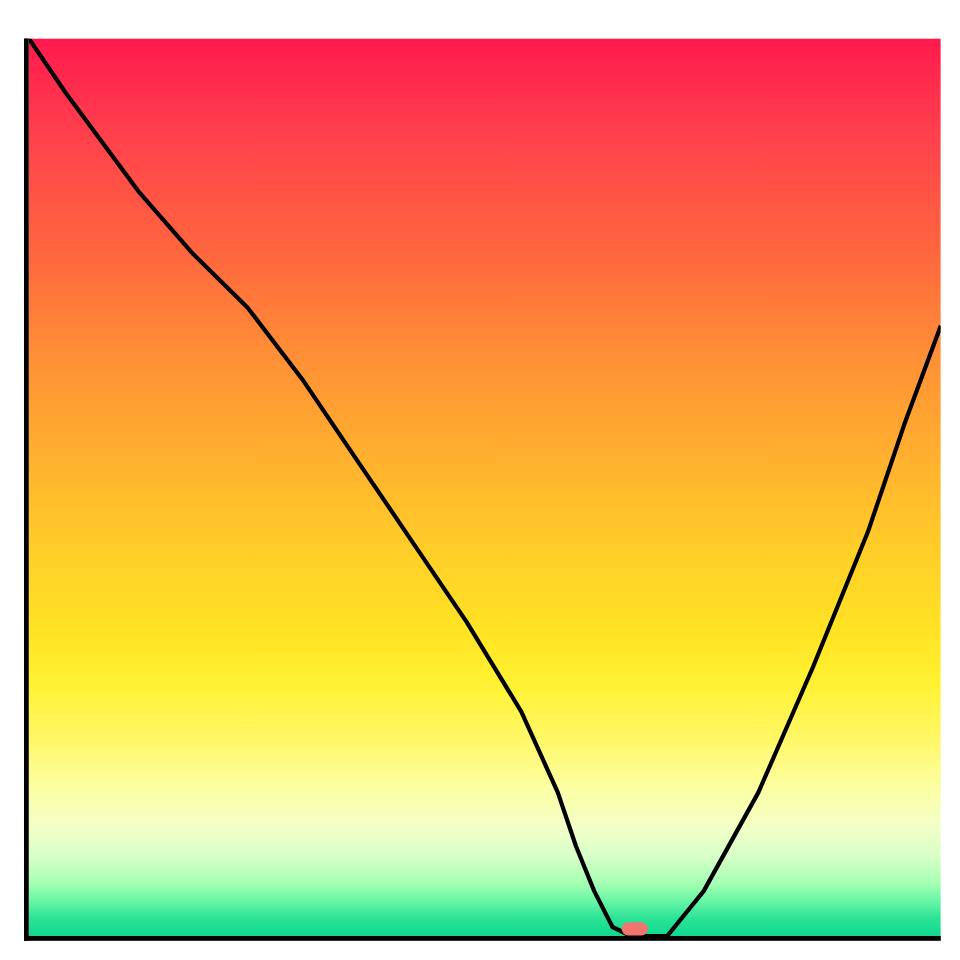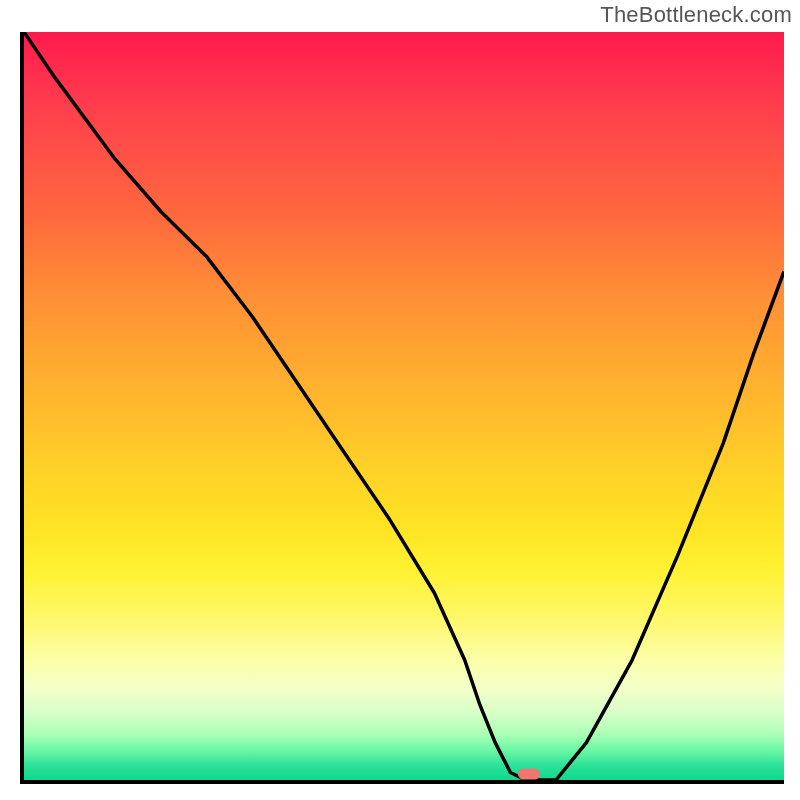--- a/index.html
+++ b/index.html
@@ -77,21 +77,20 @@
     border-radius: 6px;
     background: #f0766f;
     z-index: 20;
     transform: translate(-50%, -50%);
   }
 </style>
 </head>
 <body>
 
 <div class="frame">
-  <div class="watermark">TheBottleneck.com</div>
 
   <div class="plot-area">
     <div class="gradient-fill"></div>
 
     <svg class="curve" viewBox="0 0 760 748" preserveAspectRatio="none">
       <path id="curve-path" fill="none" stroke="#000" stroke-width="3.5" stroke-linejoin="round" d="M0.0 0.0 L30.4 44.9 L91.2 127.2 L136.8 179.5 L182.4 224.4 L228.0 284.2 L273.6 351.6 L319.2 418.9 L364.8 486.2 L410.4 561.0 L440.8 628.3 L456.0 673.2 L471.2 710.6 L486.4 740.5 L501.6 748.0 L516.8 748.0 L532.0 748.0 L562.4 710.6 L608.0 628.3 L653.6 523.6 L699.2 411.4 L729.6 321.6 L760.0 239.4"></path>
     </svg>
 
     <div class="marker-pill" id="marker" style="left: 505.4px; top: 742.016px; background: rgb(240, 118, 111);"></div>
   </div>

